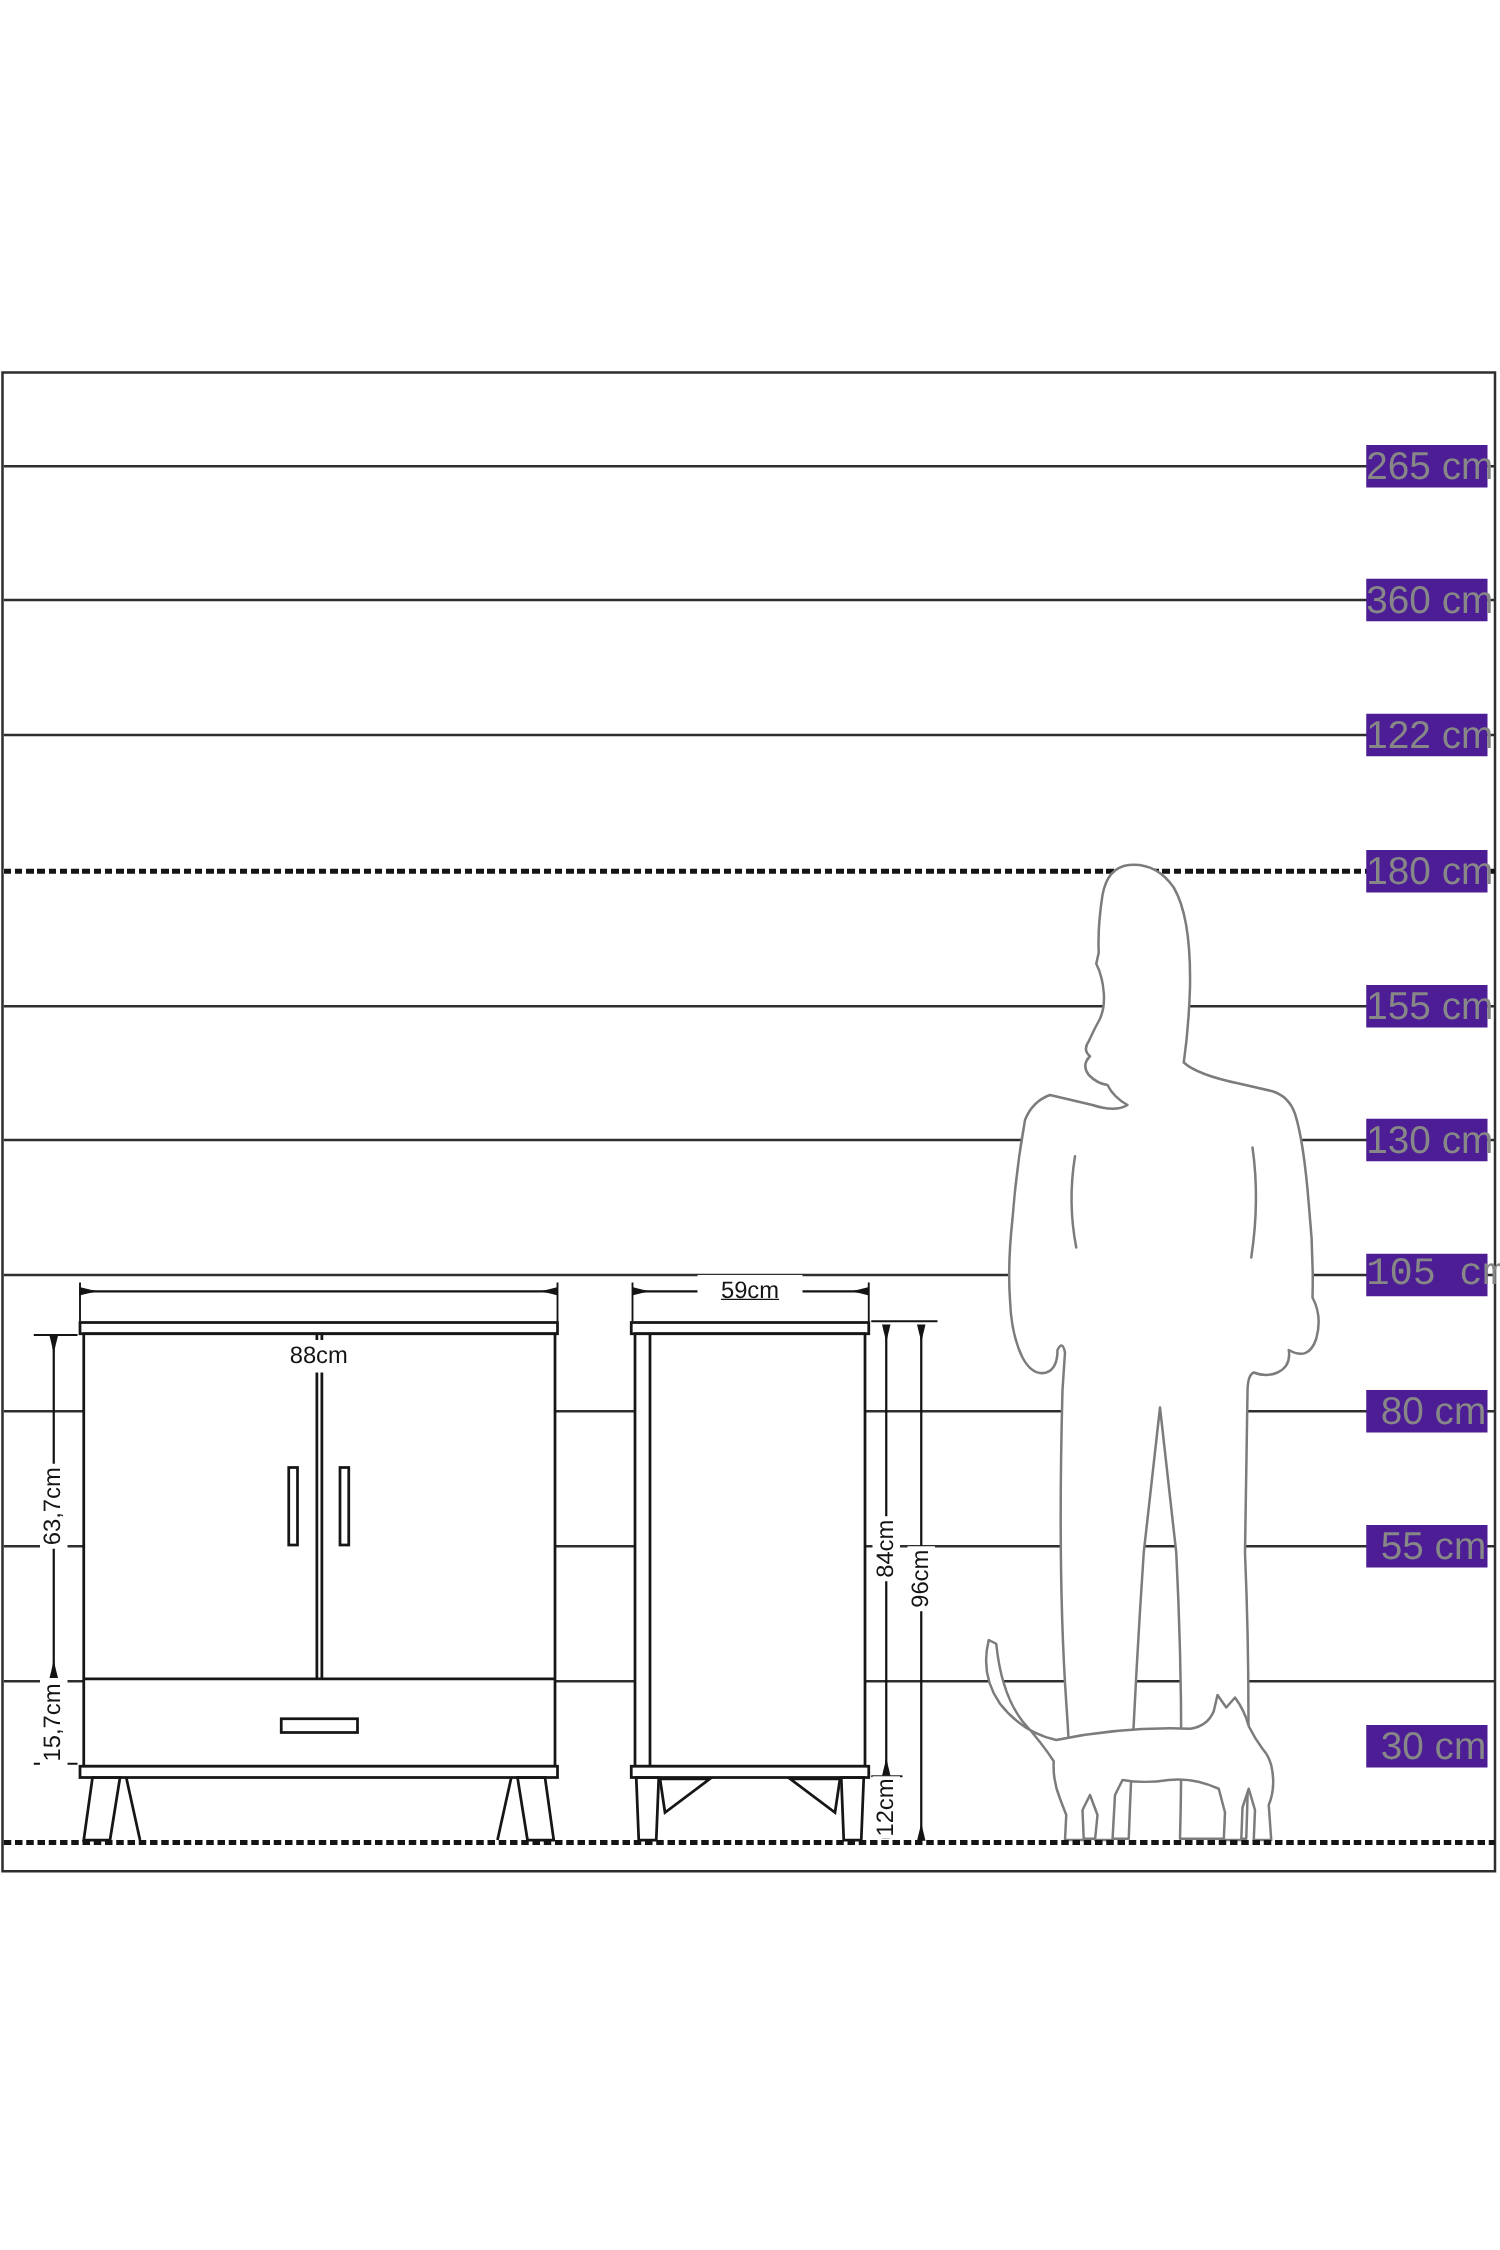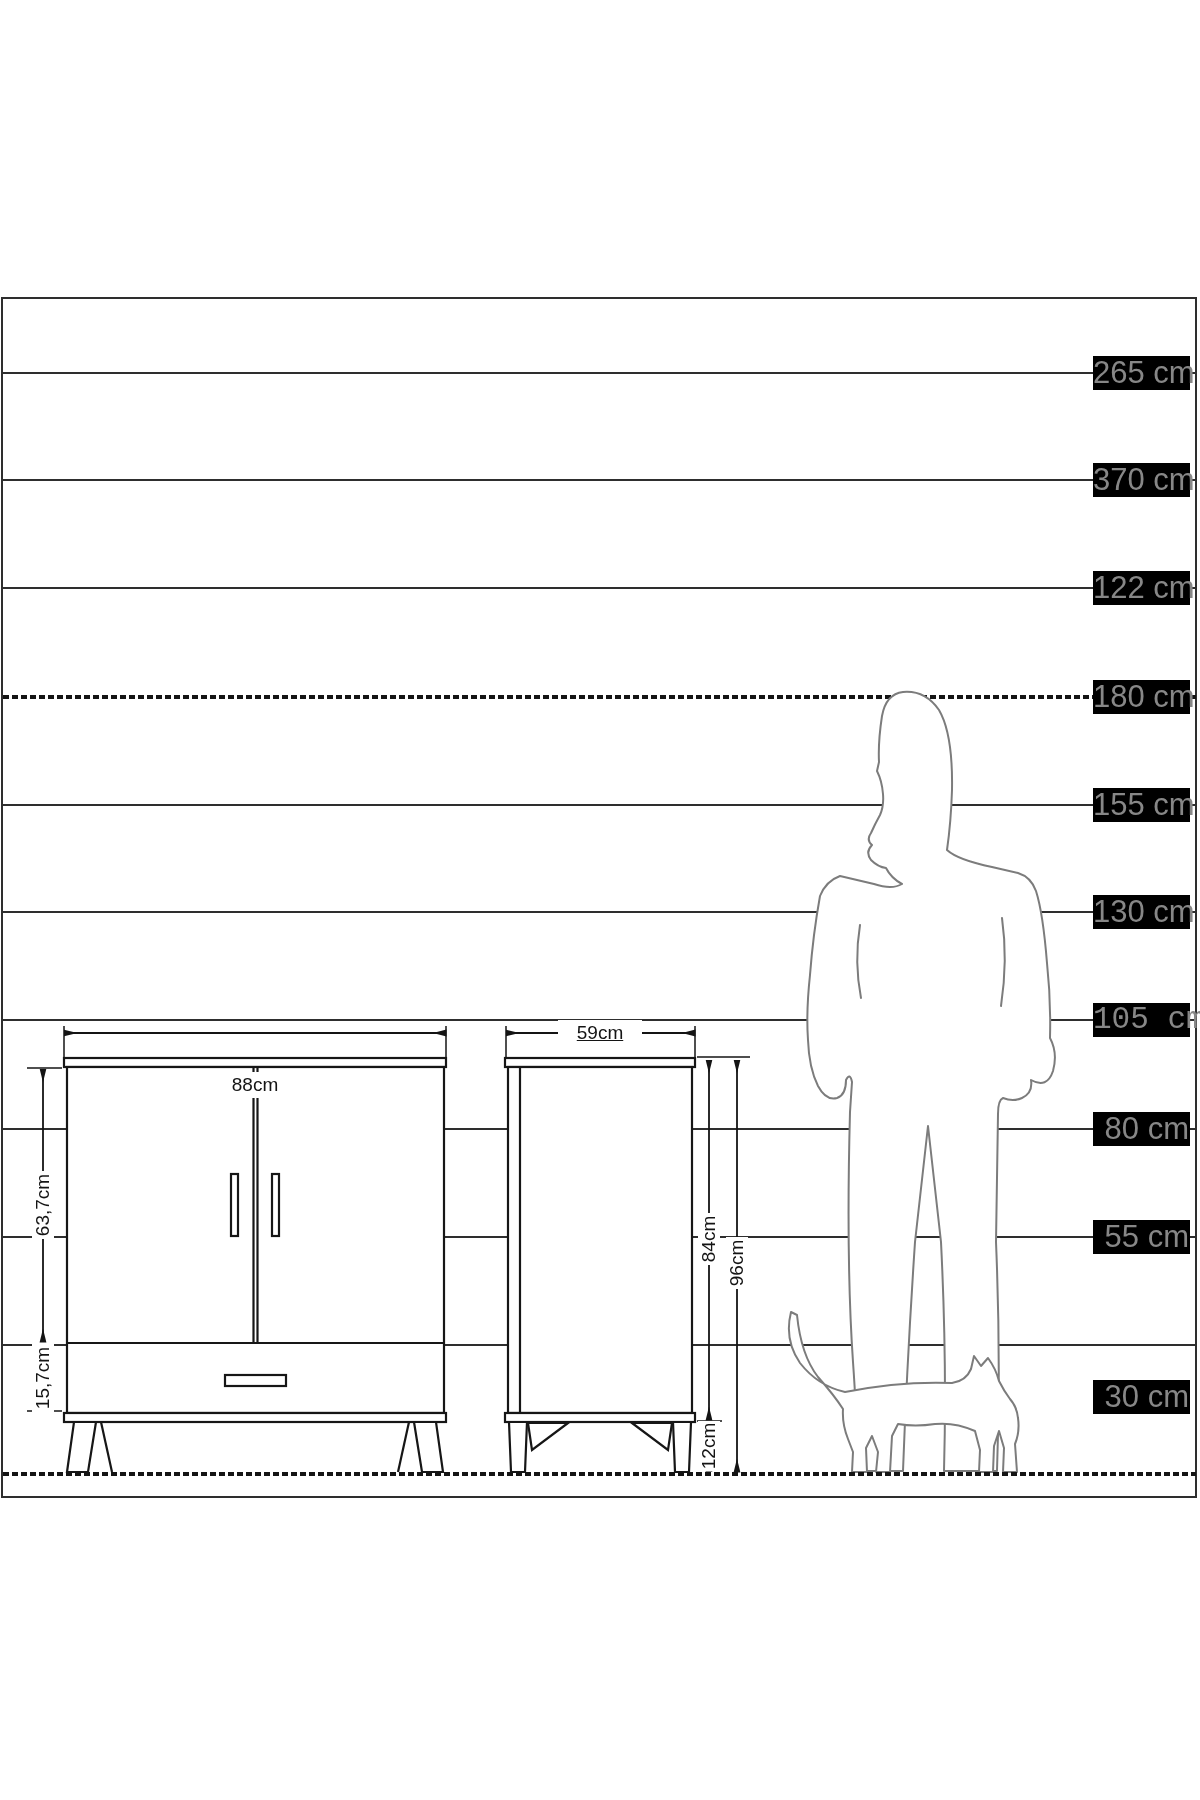--- a/index.html
+++ b/index.html
@@ -14,21 +14,21 @@
   .gridline{
     position:absolute;left:3px;width:1193px;height:2px;background:#2e2e2e;z-index:2;
   }
   .gridline-dashed{
     position:absolute;left:3px;width:1193px;height:4px;z-index:2;
     background:repeating-linear-gradient(90deg,#141414 0 6px,#ffffff 6px 9px);
   }
   #drawing{position:absolute;left:0;top:0;width:1200px;height:1800px;z-index:3;}
   .scale-label{
     position:absolute;left:1093px;width:96px;height:34px;line-height:34px;
-    text-align:right;background:#000000;color:#878787;font-size:31px;z-index:4;
+    text-align:right;background:#4c1d95;color:#878787;font-size:31px;z-index:4;
     padding-right:1px;white-space:nowrap;
   }
   .dim-label{
     position:absolute;background:#ffffff;color:#141414;font-size:19px;
     text-align:center;z-index:4;white-space:nowrap;
   }
   .dim-h{height:26px;line-height:26px;}
   .dim-v{height:22px;line-height:22px;transform:rotate(-90deg);}
 </style>
 </head>
@@ -125,21 +125,21 @@
       <line x1="43" y1="1347" x2="43" y2="1409" marker-start="url(#arr)" marker-end="url(#arr)"></line>
       <line x1="709" y1="1060" x2="709" y2="1420" marker-start="url(#arr)" marker-end="url(#arr)"></line>
       <line x1="737" y1="1060" x2="737" y2="1472" marker-start="url(#arr)" marker-end="url(#arr)"></line>
       <line x1="709" y1="1423" x2="709" y2="1471" marker-start="url(#arr)" marker-end="url(#arr)"></line>
     </g>
 
     <line x1="3" y1="1474" x2="1196" y2="1474" stroke="#141414" stroke-width="4" stroke-dasharray="6 3"></line>
   </svg>
 
   <div class="scale-label" style="top:356px;">265 cm</div>
-  <div class="scale-label" style="top:463px;">370 cm</div>
+  <div class="scale-label" style="top:463px;">360 cm</div>
   <div class="scale-label" style="top:571px;">122 cm</div>
   <div class="scale-label" style="top:680px;">180 cm</div>
   <div class="scale-label" style="top:788px;">155 cm</div>
   <div class="scale-label" style="top:895px;">130 cm</div>
   <div class="scale-label" style="top:1003px;font-family:Liberation Mono, monospace;">105 cm</div>
   <div class="scale-label" style="top:1112px;">80 cm</div>
   <div class="scale-label" style="top:1220px;">55 cm</div>
   <div class="scale-label" style="top:1380px;">30 cm</div>
 
   <div class="dim-label dim-h" style="left:213px;top:1072px;width:84px;">88cm</div>

